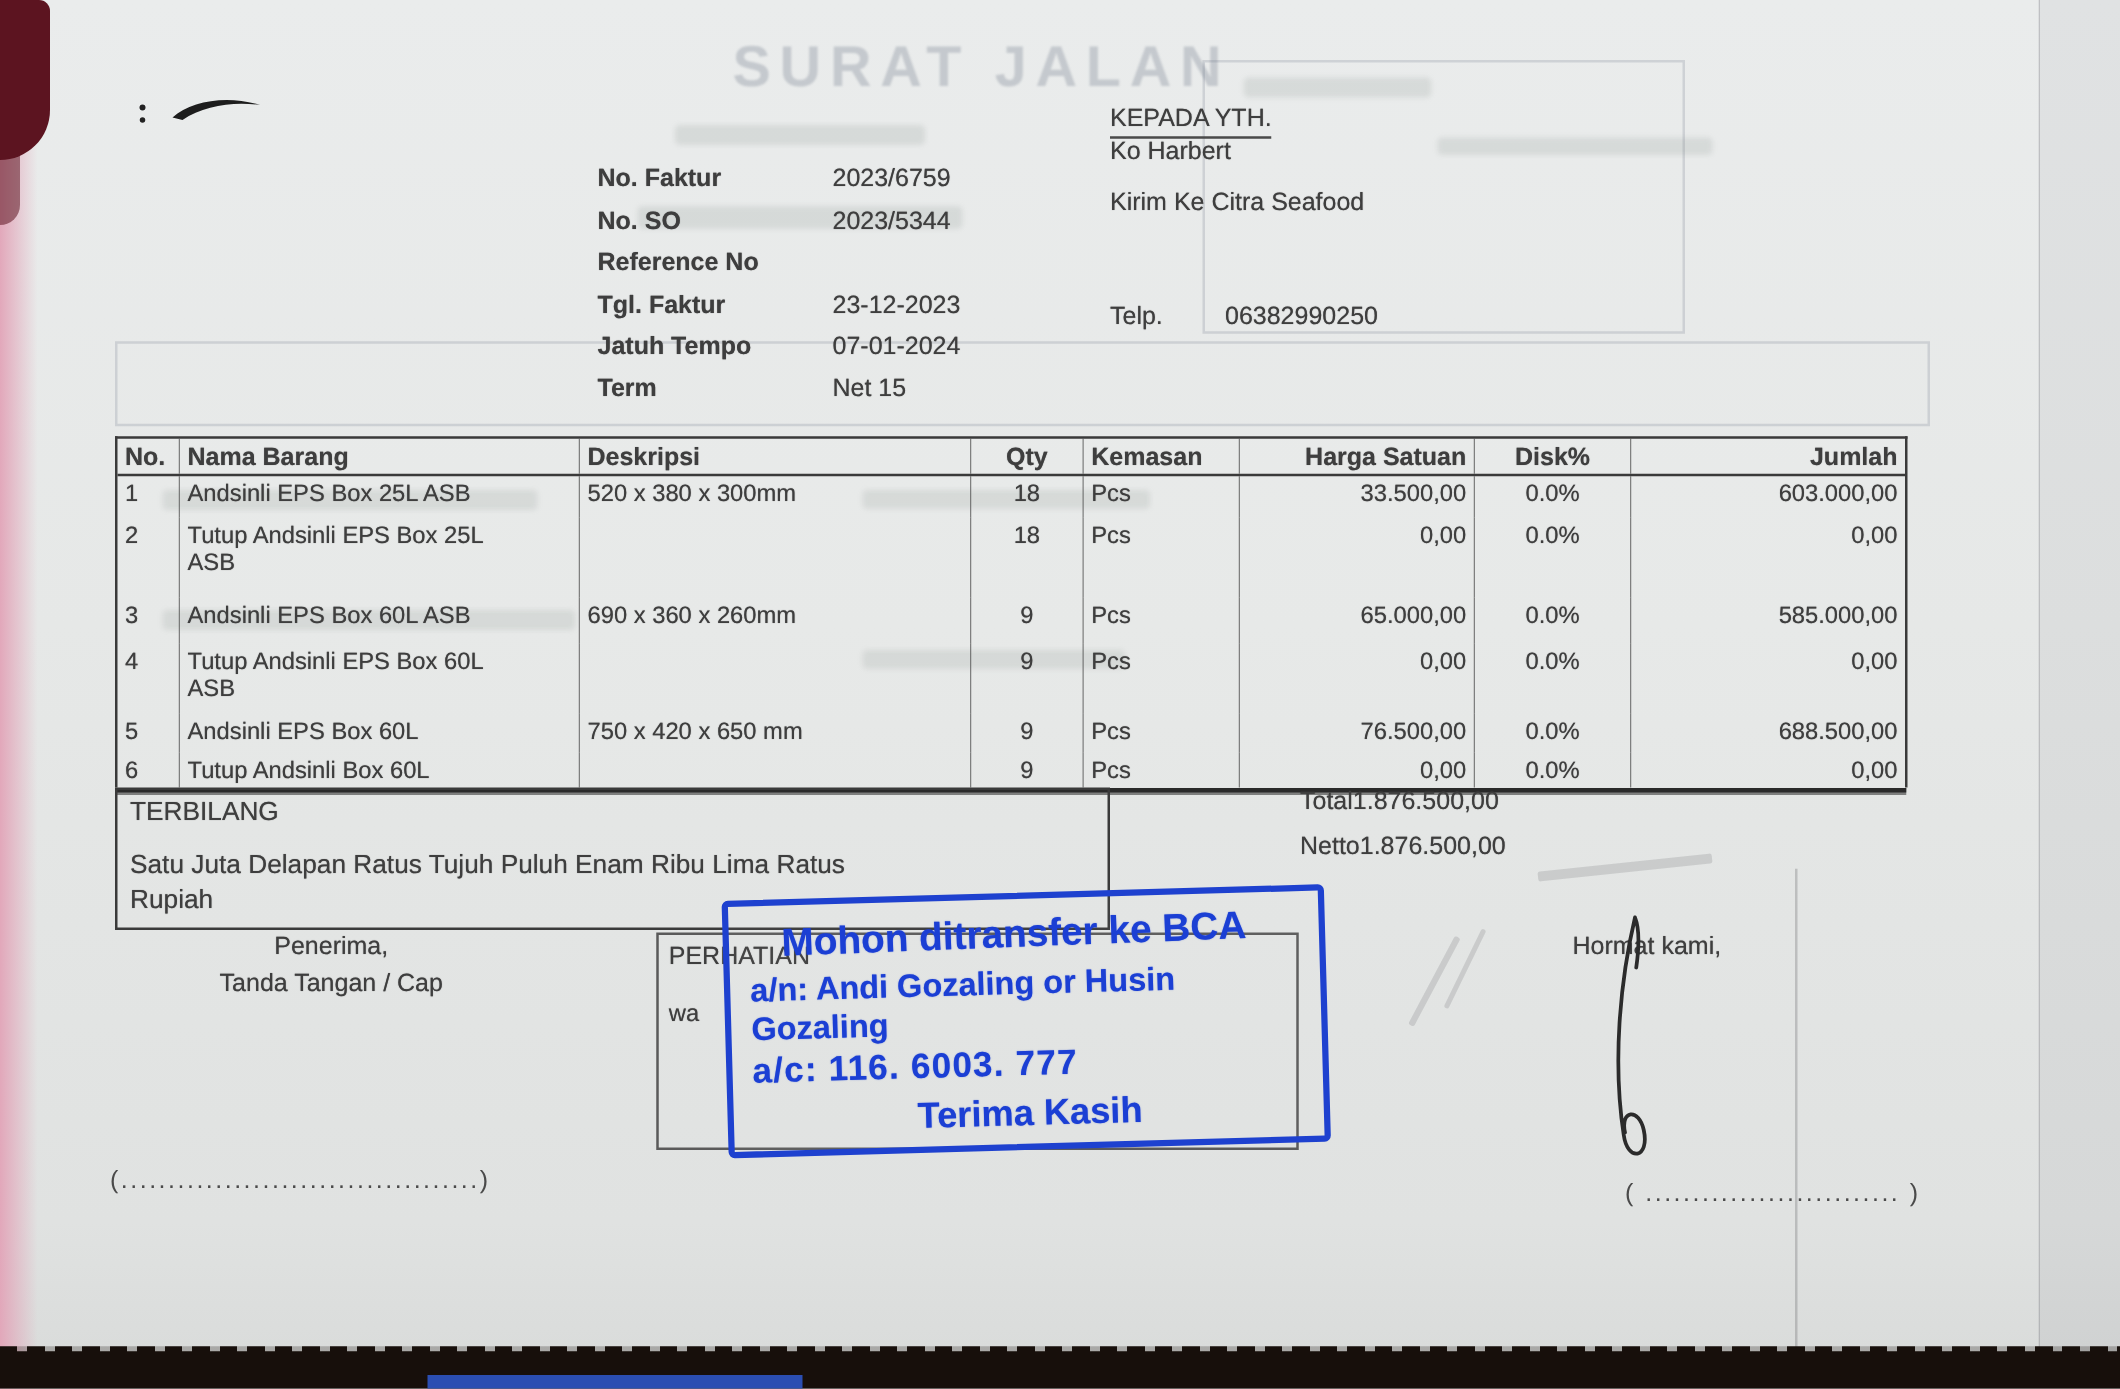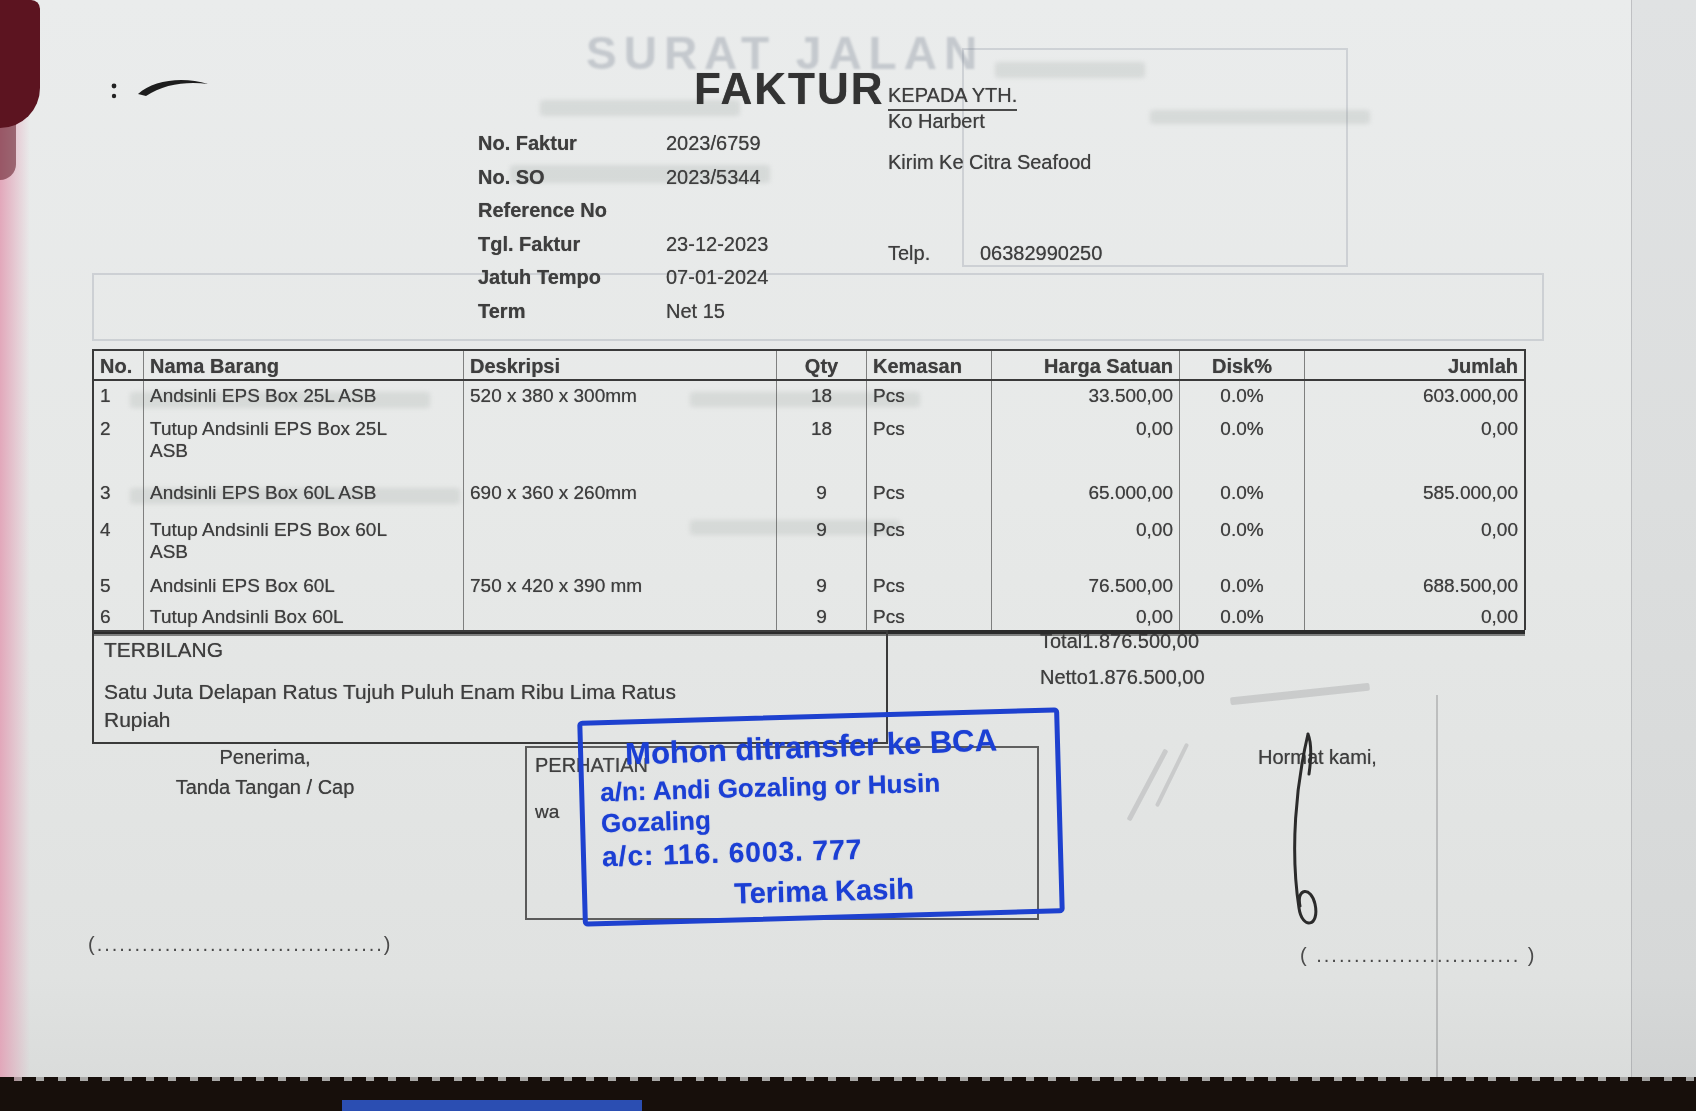--- a/index.html
+++ b/index.html
@@ -106,21 +106,20 @@
   <div class="ghost-box" style="left:92px;top:273px;width:1448px;height:64px;"></div>
   <div class="ghost-smudge" style="left:995px;top:62px;width:150px;height:16px;"></div>
   <div class="ghost-smudge" style="left:1150px;top:110px;width:220px;height:14px;"></div>
   <div class="ghost-smudge" style="left:540px;top:100px;width:200px;height:16px;"></div>
   <div class="ghost-smudge" style="left:510px;top:165px;width:260px;height:18px;"></div>
   <div class="ghost-smudge" style="left:130px;top:392px;width:300px;height:16px;"></div>
   <div class="ghost-smudge" style="left:130px;top:488px;width:330px;height:16px;"></div>
   <div class="ghost-smudge" style="left:690px;top:392px;width:230px;height:15px;"></div>
   <div class="ghost-smudge" style="left:690px;top:520px;width:210px;height:15px;"></div>
 
-  <div class="abs title scan-text">FAKTUR</div>
   <div class="abs kepada scan-text">KEPADA YTH.</div>
   <div class="abs recip-name scan-text">Ko Harbert</div>
   <div class="abs recip-ship scan-text">Kirim Ke Citra Seafood</div>
   <div class="abs telp-label scan-text">Telp.</div>
   <div class="abs telp-value scan-text">06382990250</div>
 
   <div class="abs meta">
     <div class="meta-row">
       <div class="meta-label scan-text">No. Faktur</div>
       <div class="meta-value scan-text">2023/6759</div>
@@ -199,21 +198,21 @@
       <div class="td scan-text t-center">9</div>
       <div class="td scan-text">Pcs</div>
       <div class="td scan-text t-right">0,00</div>
       <div class="td scan-text t-center">0.0%</div>
       <div class="td scan-text t-right">0,00</div>
     </div>
 
     <div class="trow" style="min-height:31px;">
       <div class="td scan-text">5</div>
       <div class="td scan-text c-nama">Andsinli EPS Box 60L</div>
-      <div class="td scan-text">750 x 420 x 390 mm</div>
+      <div class="td scan-text">750 x 420 x 650 mm</div>
       <div class="td scan-text t-center">9</div>
       <div class="td scan-text">Pcs</div>
       <div class="td scan-text t-right">76.500,00</div>
       <div class="td scan-text t-center">0.0%</div>
       <div class="td scan-text t-right">688.500,00</div>
     </div>
 
     <div class="trow" style="min-height:27px;">
       <div class="td scan-text">6</div>
       <div class="td scan-text c-nama">Tutup Andsinli Box 60L</div>

